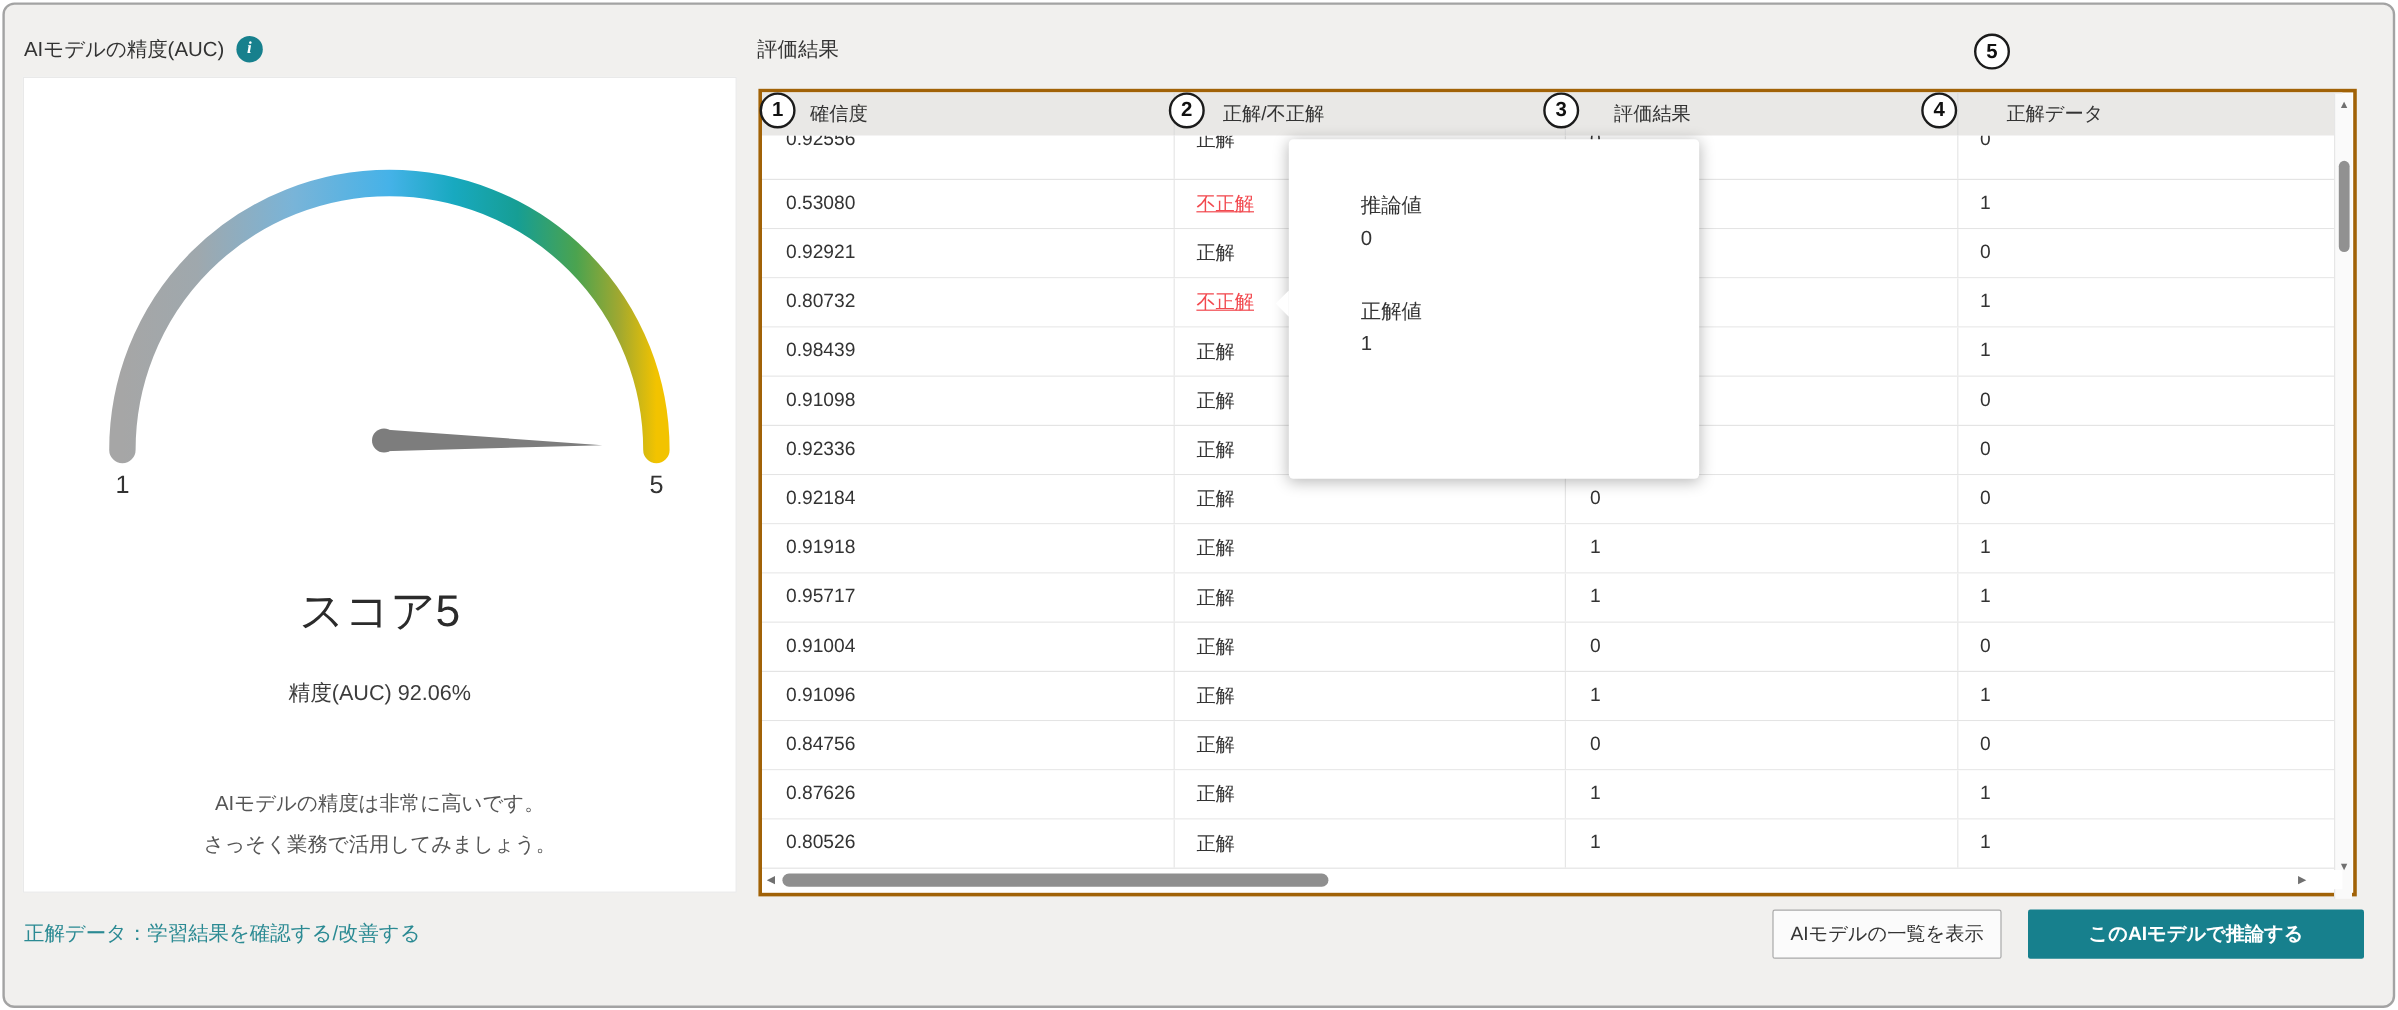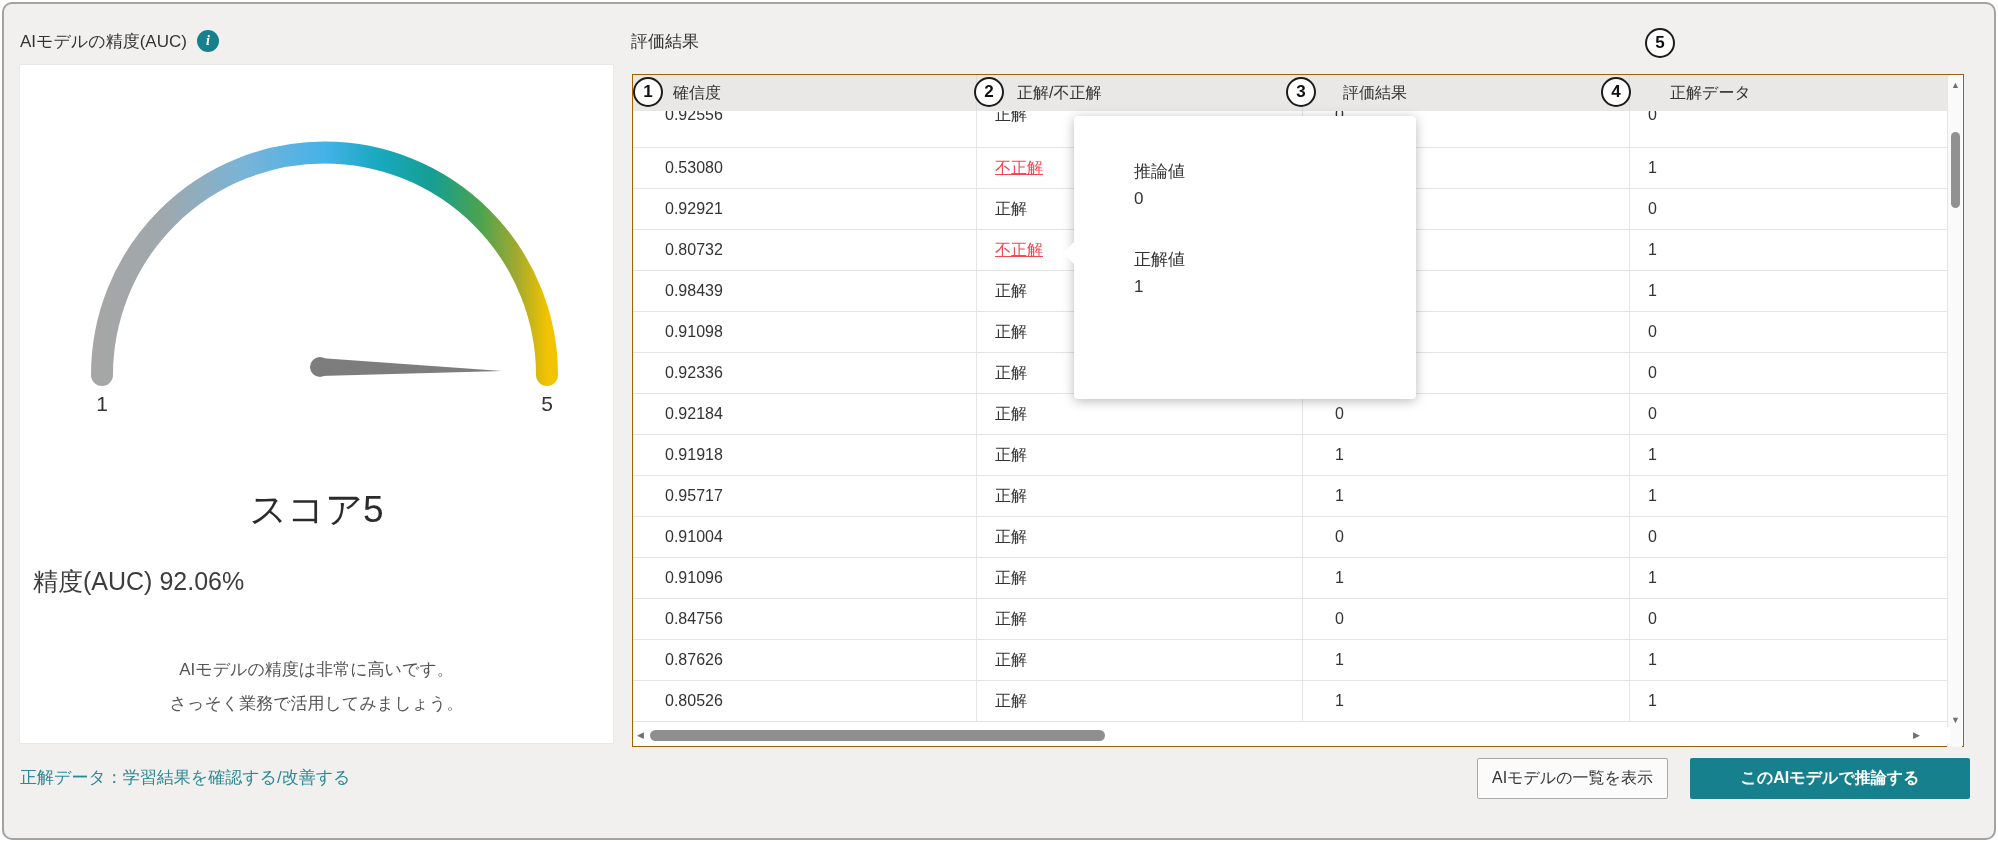--- a/index.html
+++ b/index.html
@@ -9,35 +9,35 @@
   
   .panel-title { position:absolute; font-size:17px; color:#333; }
   #left-title { left:16px; top:26px; display:flex; align-items:flex-start; gap:10px; }
   #right-title { left:627px; top:26px; }
   .info-badge { width:22px; height:22px; border-radius:50%; background:#17808d; color:#fff; display:inline-flex; align-items:center; justify-content:center; font-size:14px; font-style:italic; font-weight:bold; font-family:"Liberation Serif",serif; }
 
   
   #gauge-card { position:absolute; left:15px; top:60px; width:595px; height:680px; background:#fff; border:1px solid #e9e9e9; }
   #gauge-svg { position:absolute; left:0; top:30px; width:595px; height:330px; }
   #score-label { position:absolute; left:0; top:420px; width:100%; text-align:center; font-size:37px; color:#2b2b2b; }
-  #auc-label { position:absolute; left:13px; top:500px; width:100%; text-align:left; font-size:25px; color:#3c3c3c; }
+  #auc-label { position:absolute; left:0; top:500px; width:100%; text-align:center; font-size:18px; color:#3c3c3c; }
   #gauge-desc { position:absolute; left:0; top:588px; width:100%; text-align:center; font-size:17px; color:#555; line-height:34px; }
 
   #guide-link { position:absolute; left:16px; top:762px; font-size:17px; color:#2b8a93; cursor:pointer; }
 
   
-  #table-card { position:absolute; left:628px; top:70px; width:1332px; height:673px; background:#fff; border:1px solid #a16207; }
+  #table-card { position:absolute; left:628px; top:70px; width:1332px; height:673px; background:#fff; border:3px solid #a16207; }
   #thead { position:absolute; left:0; top:0; width:1317px; height:36px; background:#e9e8e6; display:flex; }
   .th { font-size:16px; color:#333; display:flex; align-items:center; padding-left:40px; border-right:1px solid #dcdcdc; }
   .th:nth-child(1){ width:344px; } .th:nth-child(2){ width:326px; } .th:nth-child(3){ width:327px; } .th:nth-child(4){ width:320px; border-right:none; }
   #tbody { position:absolute; left:0; top:36px; width:1317px; height:616px; overflow:hidden; }
   .tr { display:flex; height:41px; border-bottom:1px solid #e4e4e4; background:#fff; }
   .tr.clip-top { height:37px; }
   .tr.clip-top .td span { position:relative; top:-14px; }
-  .td { font-size:16px; color:#333; display:flex; align-items:center; padding-left:32px; border-right:1px solid #e6e6e6; overflow:hidden; }
+  .td { font-size:16px; color:#333; display:flex; align-items:center; padding-left:20px; border-right:1px solid #e6e6e6; overflow:hidden; }
   .td:nth-child(1){ width:344px; } .td:nth-child(2){ width:326px; padding-left:18px; } .td:nth-child(3){ width:327px; } .td:nth-child(4){ width:320px; padding-left:18px; border-right:none; }
   .incorrect { color:#f2494f; text-decoration:underline; cursor:pointer; }
 
   
   #vscroll { position:absolute; right:1px; top:1px; width:15px; height:671px; background:#fafafa; border-left:1px solid #e6e6e6; }
   #vscroll .arrow { position:absolute; left:0; width:15px; text-align:center; font-size:9px; color:#707070; }
   #vthumb { position:absolute; left:3px; top:56px; width:9px; height:76px; background:#919191; border-radius:5px; }
   #hscroll { position:absolute; left:0; bottom:3px; width:1317px; height:16px; background:#fff; }
   #hscroll .arrow { position:absolute; top:3px; font-size:9px; color:#707070; }
   #hthumb { position:absolute; left:17px; top:3px; width:455px; height:11px; background:#8f8f8f; border-radius:6px; }

